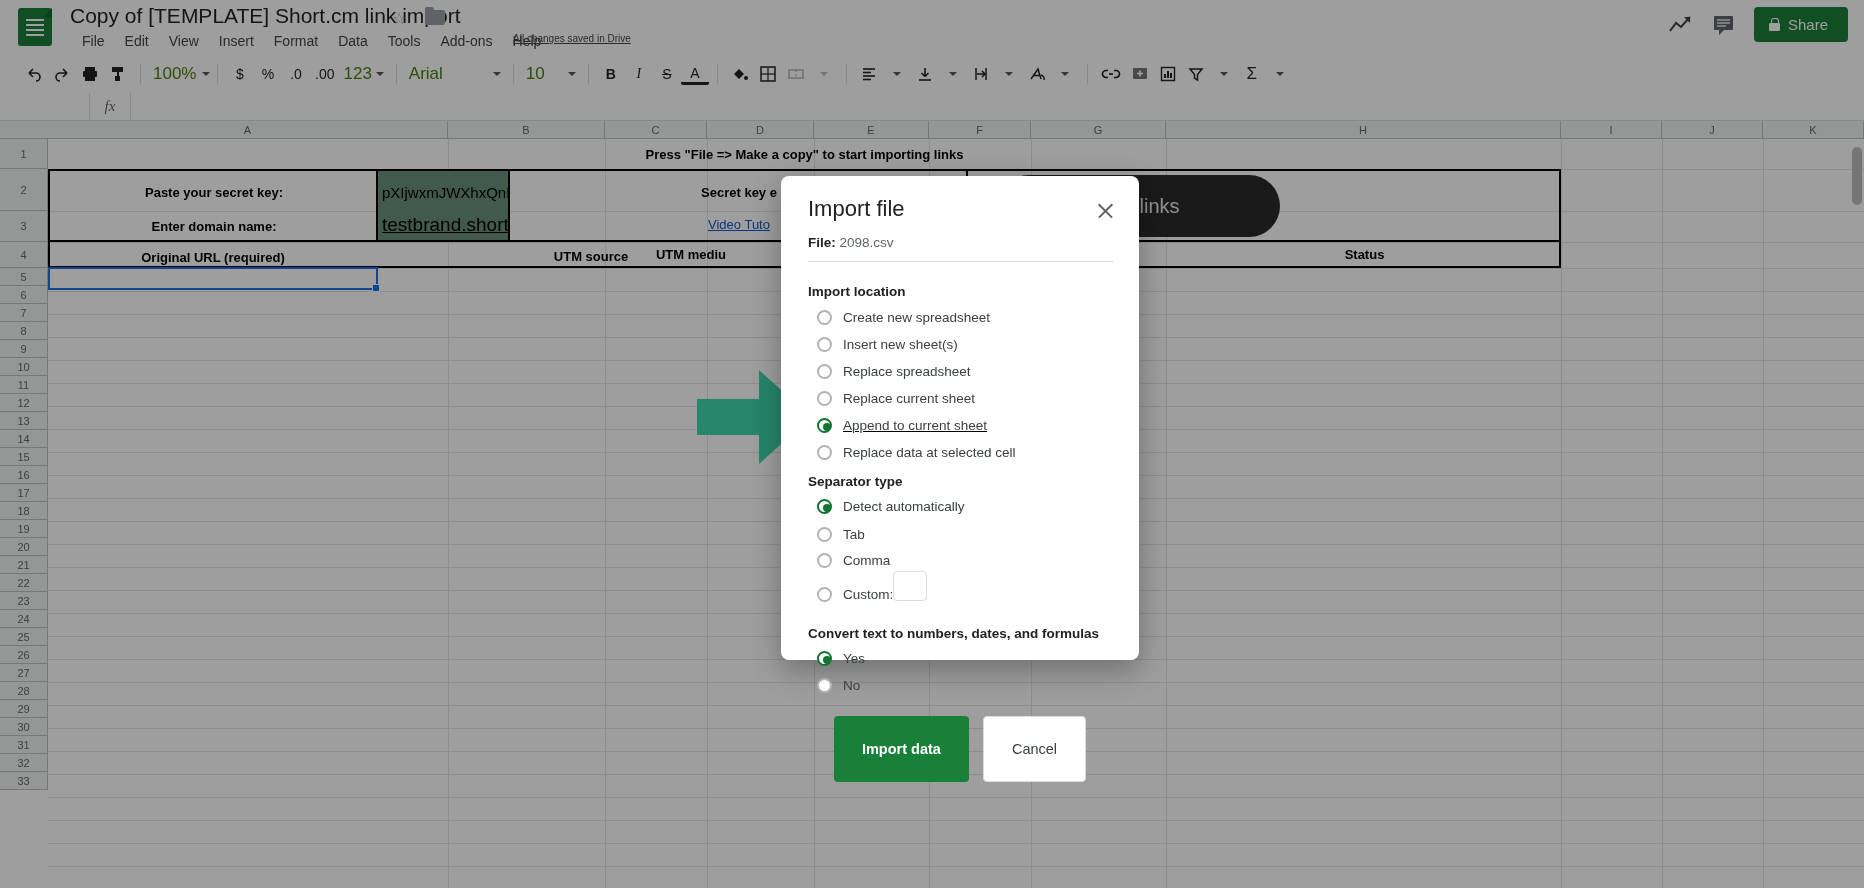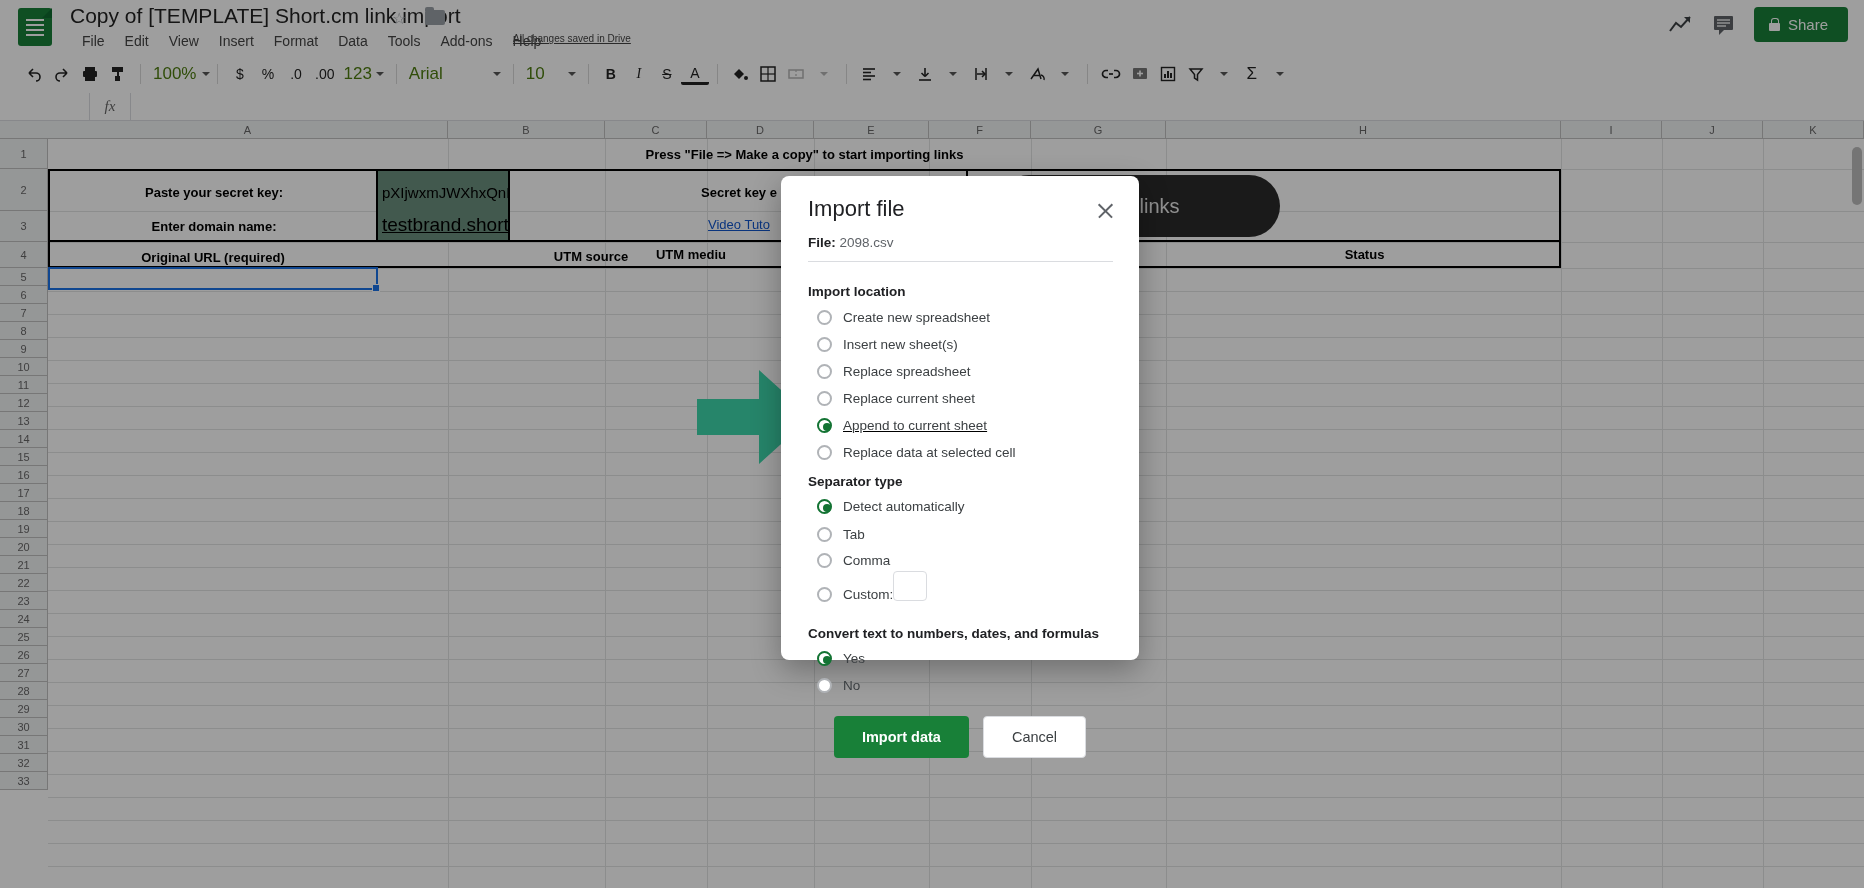--- a/index.html
+++ b/index.html
@@ -128,21 +128,21 @@
   .radio-row { position:absolute; left:36px; display:flex; align-items:center; height:18px; cursor:pointer; }
   .radio { width:15px; height:15px; border-radius:50%; border:2px solid #b0b3b7; background:#fff; position:relative; flex:0 0 auto;}
   .radio.on { border-color:#137333; }
   .radio.on::after{ content:""; position:absolute; left:3.5px; top:3.5px; width:8px; height:8px; border-radius:50%; background:#137333; }
   .radio-label { margin-left:11px; font-size:13.5px; color:#3c4043; white-space:nowrap; }
   .custom-input { position:absolute; left:178px; top:567px; width:34px; height:30px; border:1px solid #dadce0; border-radius:4px; background:#fff; }
   .btn-row { position:absolute; left:0; top:710px; width:358px; display:flex; gap:14px; justify-content:center; }
   .btn-primary { background:#188038; color:#fff; font-size:14.5px; font-weight:bold; border-radius:4px;
                  padding:12px 28px; cursor:pointer; border:none; }
   .btn-secondary { background:#fff; color:#3c4043; font-size:14.5px; border-radius:4px; border:1px solid #dadce0;
-                   padding:12px 28px; cursor:pointer; }
+                   padding:24px 28px; cursor:pointer; }
 </style>
 </head>
 <body>
 
 <div id="app">
 
   <div class="titlebar">
     <div class="doc-icon"></div>
     <div class="doc-title">Copy of [TEMPLATE] Short.cm link import</div>
     <div class="star-icon">☆</div>

